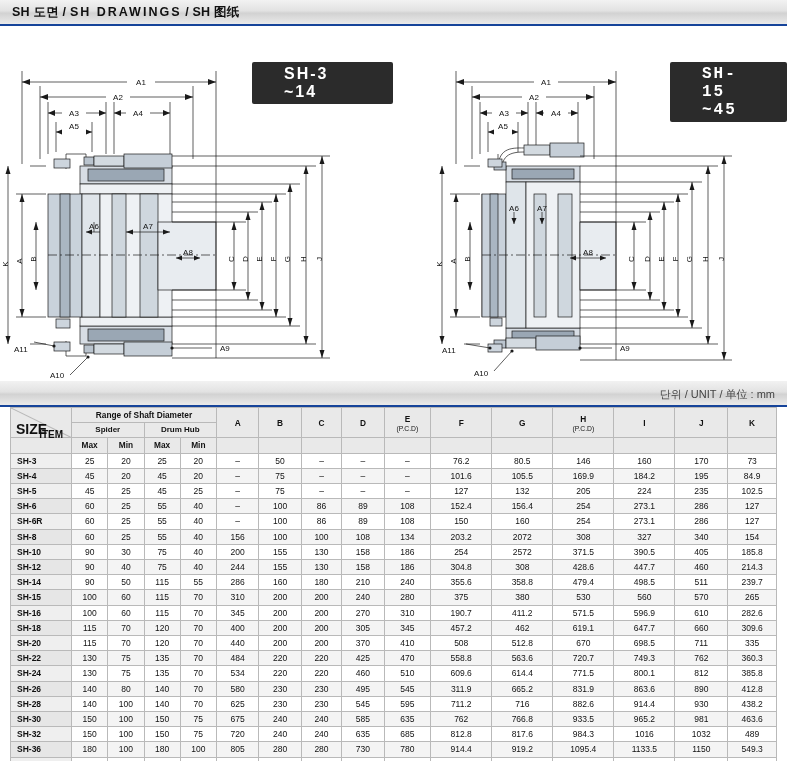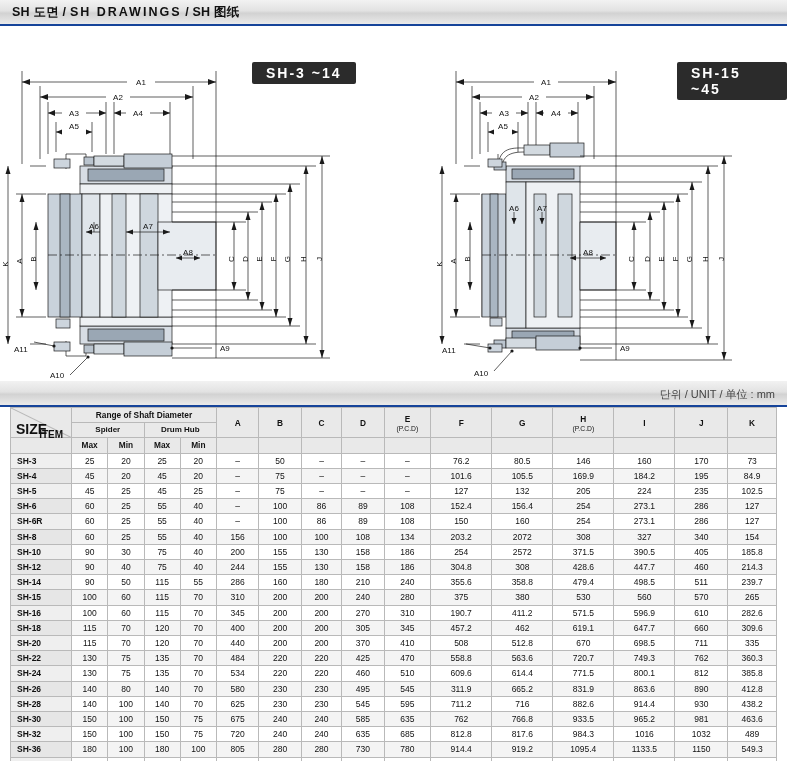--- a/index.html
+++ b/index.html
@@ -20,22 +20,22 @@
     position:absolute;right:12px;top:6px;font-size:11px;color:#444;
   }
 
   
   .draw-wrap{position:relative;height:355px;}
   .panel{position:absolute;top:0;height:355px;width:393px;}
   .panel.left{left:0;}
   .panel.right{left:394px;}
 
   .tag{
-    position:absolute;background:#2b2b2b;color:#fff;font-size:14px;letter-spacing:2px;
-    padding:3px 14px;border-radius:2px;font-weight:bold;
+    position:absolute;background:#2b2b2b;color:#fff;font-size:16px;letter-spacing:2px;
+    padding:3px 32px;border-radius:2px;font-weight:bold;
   }
 
   svg{display:block;}
 
   
   .tbl-wrap{position:relative;padding:0 10px;}
   table{border-collapse:collapse;width:767px;font-size:8.5px;}
   th,td{border:1px solid #b9b9b9;text-align:center;padding:0;height:14.2px;line-height:14.2px;}
   thead th{background:#e9e9e9;font-weight:bold;font-size:8.3px;color:#111;}
   thead th.item{background:#e9e9e9;}
@@ -238,21 +238,21 @@
           <text x="50" y="352" font-size="8" fill="#111" text-anchor="start" stroke="none" font-family="Liberation Sans">A10</text>
 
           <line x1="54" y1="320" x2="34" y2="316"></line>
           <circle cx="54" cy="320" r="1.6" fill="#1a1a1a" stroke="none"></circle>
           <text x="14" y="326" font-size="8" fill="#111" text-anchor="start" stroke="none" font-family="Liberation Sans">A11</text>
         </g>
       </svg>
     </div>
 
     <div class="panel right">
-      <div class="tag" style="left:283px;top:36px;">SH-15 ~45</div>
+      <div class="tag" style="left:276px;top:36px;font-family:Liberation Mono, monospace;">SH-15 ~45</div>
       <svg width="393" height="355" viewBox="0 0 393 355">
         <g stroke="#1a1a1a" fill="none" stroke-width="0.7">
 
           <line x1="62" y1="45" x2="62" y2="138"></line>
           <line x1="222" y1="45" x2="222" y2="130"></line>
           <line x1="62" y1="56" x2="140" y2="56"></line>
           <line x1="164" y1="56" x2="222" y2="56"></line>
           <polygon points="62,56 70,53 70,59" fill="#1a1a1a" stroke="none"></polygon>
           <polygon points="222,56 214,53 214,59" fill="#1a1a1a" stroke="none"></polygon>
           <text x="152" y="59" font-size="8" fill="#111" text-anchor="middle" stroke="none" font-family="Liberation Sans">A1</text>

